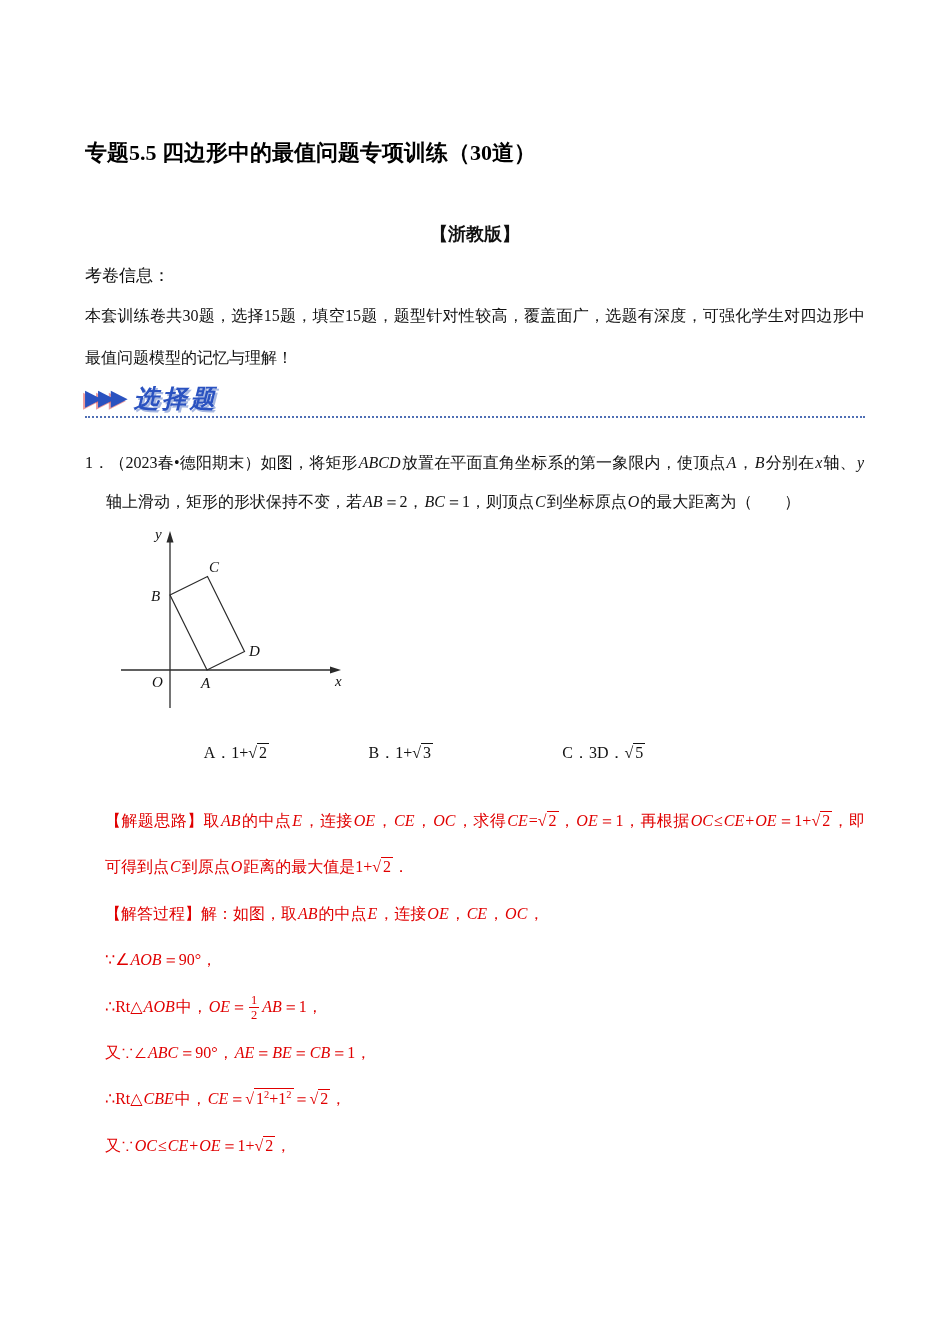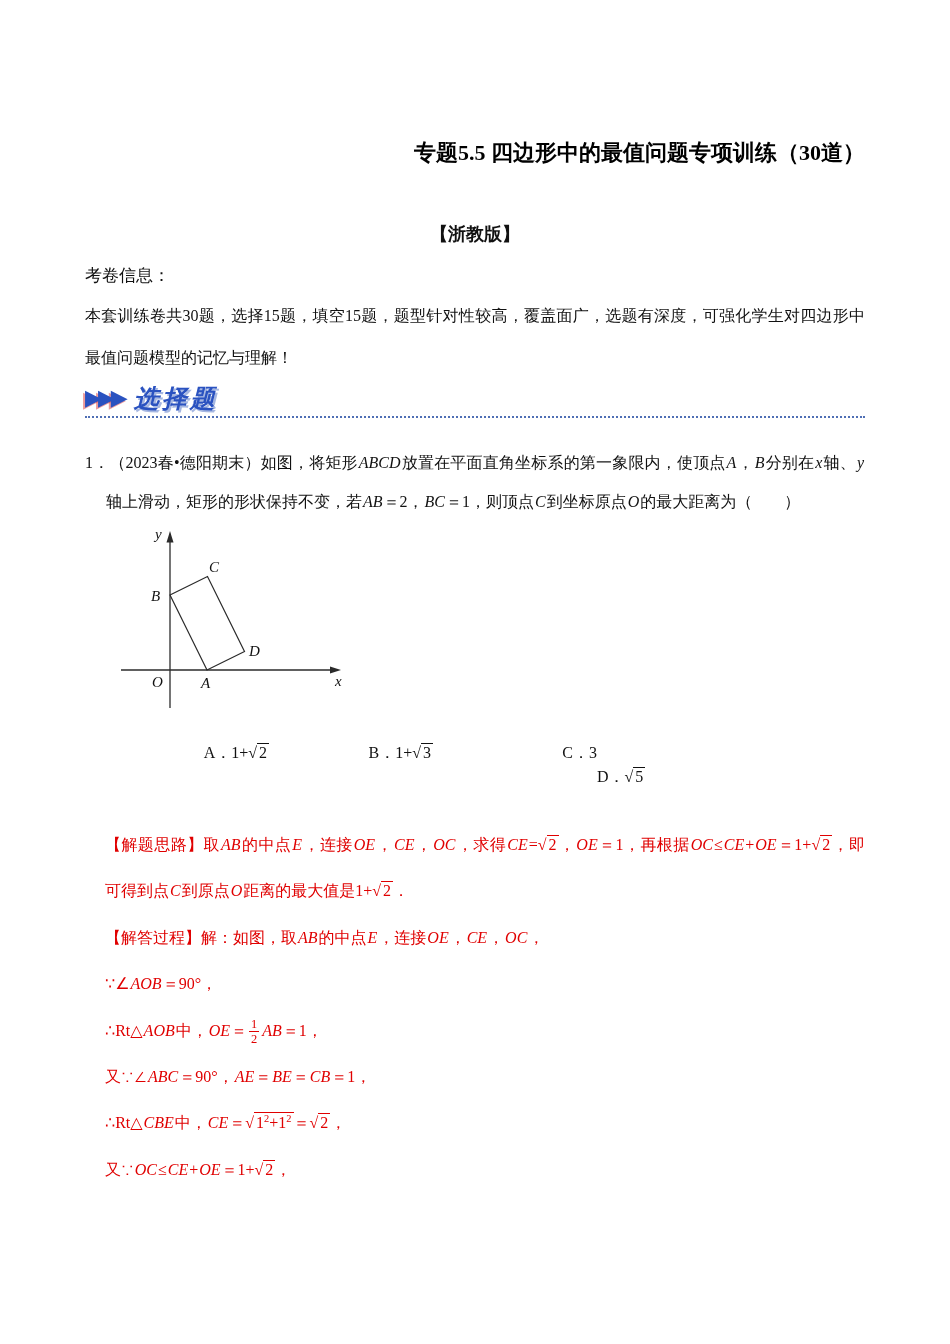--- a/index.html
+++ b/index.html
@@ -7,21 +7,21 @@
     position:relative;
     width:950px;height:1344px;
     box-sizing:border-box;
     padding:138px 85px 0 85px;
     background:#ffffff;
     font-family:"Liberation Serif",serif;
     font-size:16px;
     color:#111111;
     overflow:hidden;
   }
-  .title{margin:0;text-align:right;font-size:22px;font-weight:bold;color:#000;}
+  .title{margin:0;text-align:left;font-size:22px;font-weight:bold;color:#000;}
   .edition{margin-top:54px;text-align:center;font-size:18px;font-weight:bold;}
   .info-label{margin-top:18px;font-size:17px;}
   .info-text{margin:8px 0 0;line-height:2.6;text-align:justify;}
   .banner{margin-top:4px;height:32px;display:flex;align-items:center;}
   .arrows{
     color:var(--banner-blue,#2a52c0);
     font-size:22px;letter-spacing:-4px;margin-right:10px;
     text-shadow:-2px 2px 0 rgba(214,30,30,.45);
   }
   .banner-label{
@@ -31,21 +31,21 @@
   }
   .dotted-rule{border-bottom:2px dotted var(--rule-blue,#4f6fb5);margin-top:2px;}
   .question{margin:26px 0 0;line-height:2.4;padding-left:21px;text-indent:-21px;text-align:justify;}
   .figure{margin:4px 0 0 22px;}
   .ax{stroke:#2b2b2b;stroke-width:1.3;}
   .axf{fill:#2b2b2b;}
   .shape{fill:none;stroke:#2b2b2b;stroke-width:1.2;}
   .lbl{font-family:"Liberation Serif",serif;font-style:italic;font-size:15px;fill:#111;}
   .options{display:flex;margin:24px 0 0 20px;}
   .opt{width:164px;text-align:right;}
-  .opt:last-child{width:auto;margin-top:24px;}
+  .opt:last-child{width:auto;}
   .solution{color:var(--solution-red,#e00000);margin:34px 0 0 20px;}
   .sol-p{margin:0;line-height:2.9;text-align:justify;}
   i.var{font-style:italic;padding:0 1px;}
   sup{font-size:0.65em;}
   b{font-weight:normal;}
   .sqrt{white-space:nowrap;}
   .rsign{display:inline-block;}
   .rad{display:inline-block;border-top:1.2px solid currentColor;padding:0 2px;line-height:1.15;}
   .frac{
     display:inline-flex;flex-direction:column;align-items:center;

